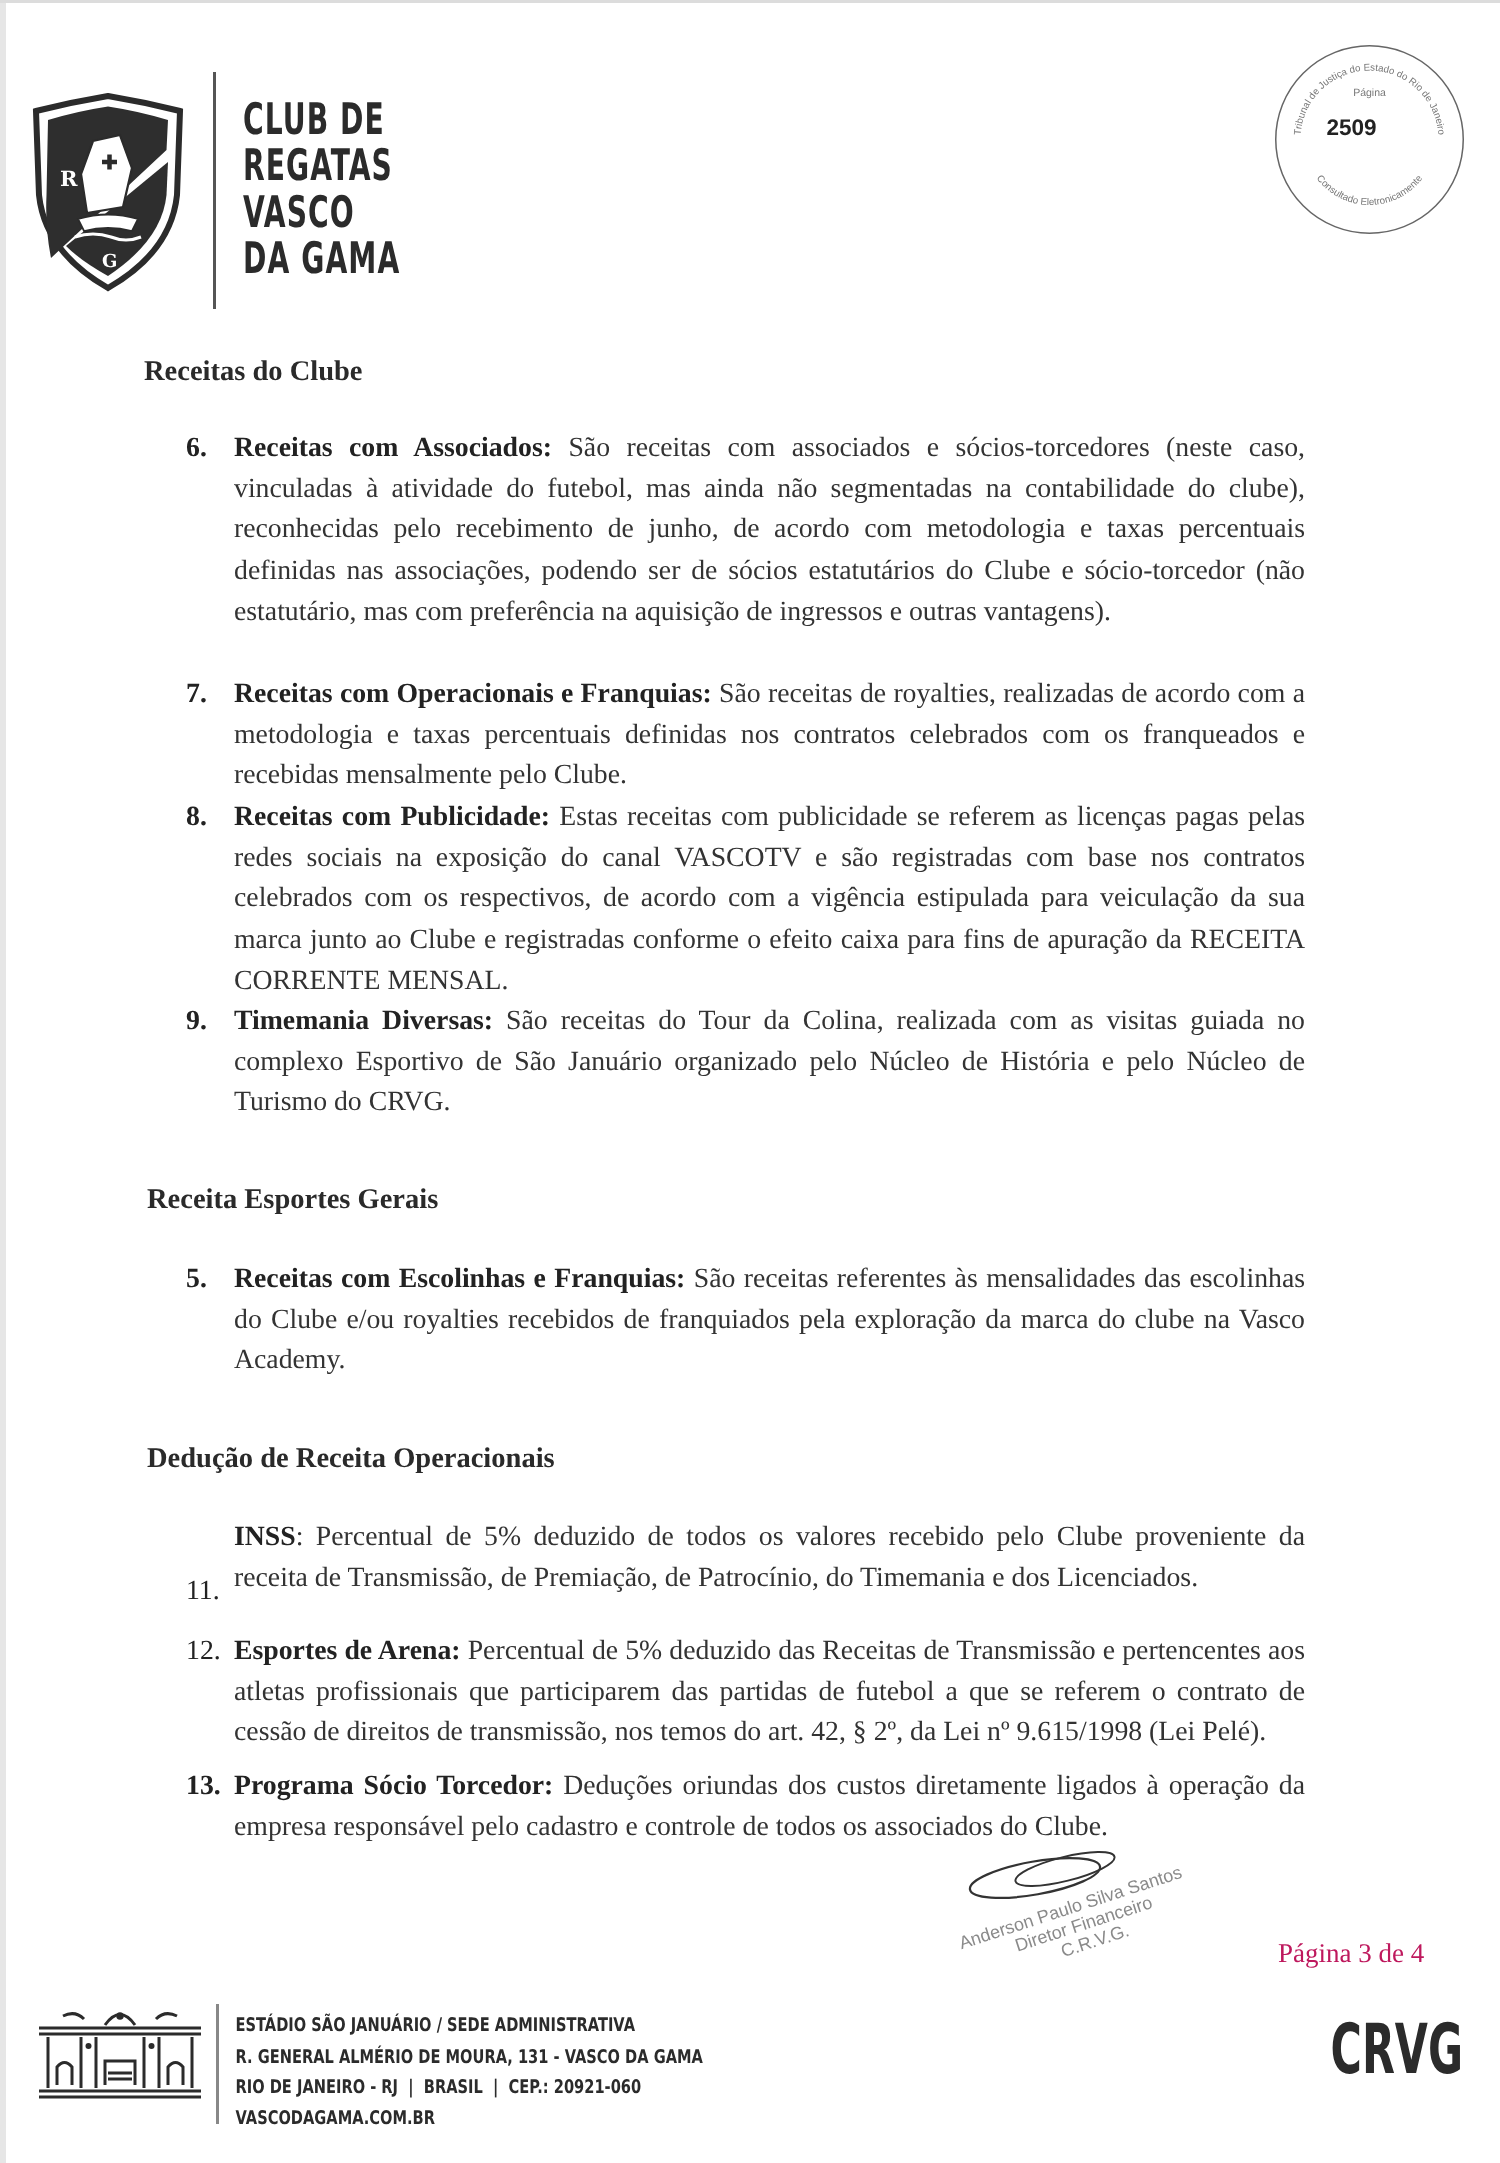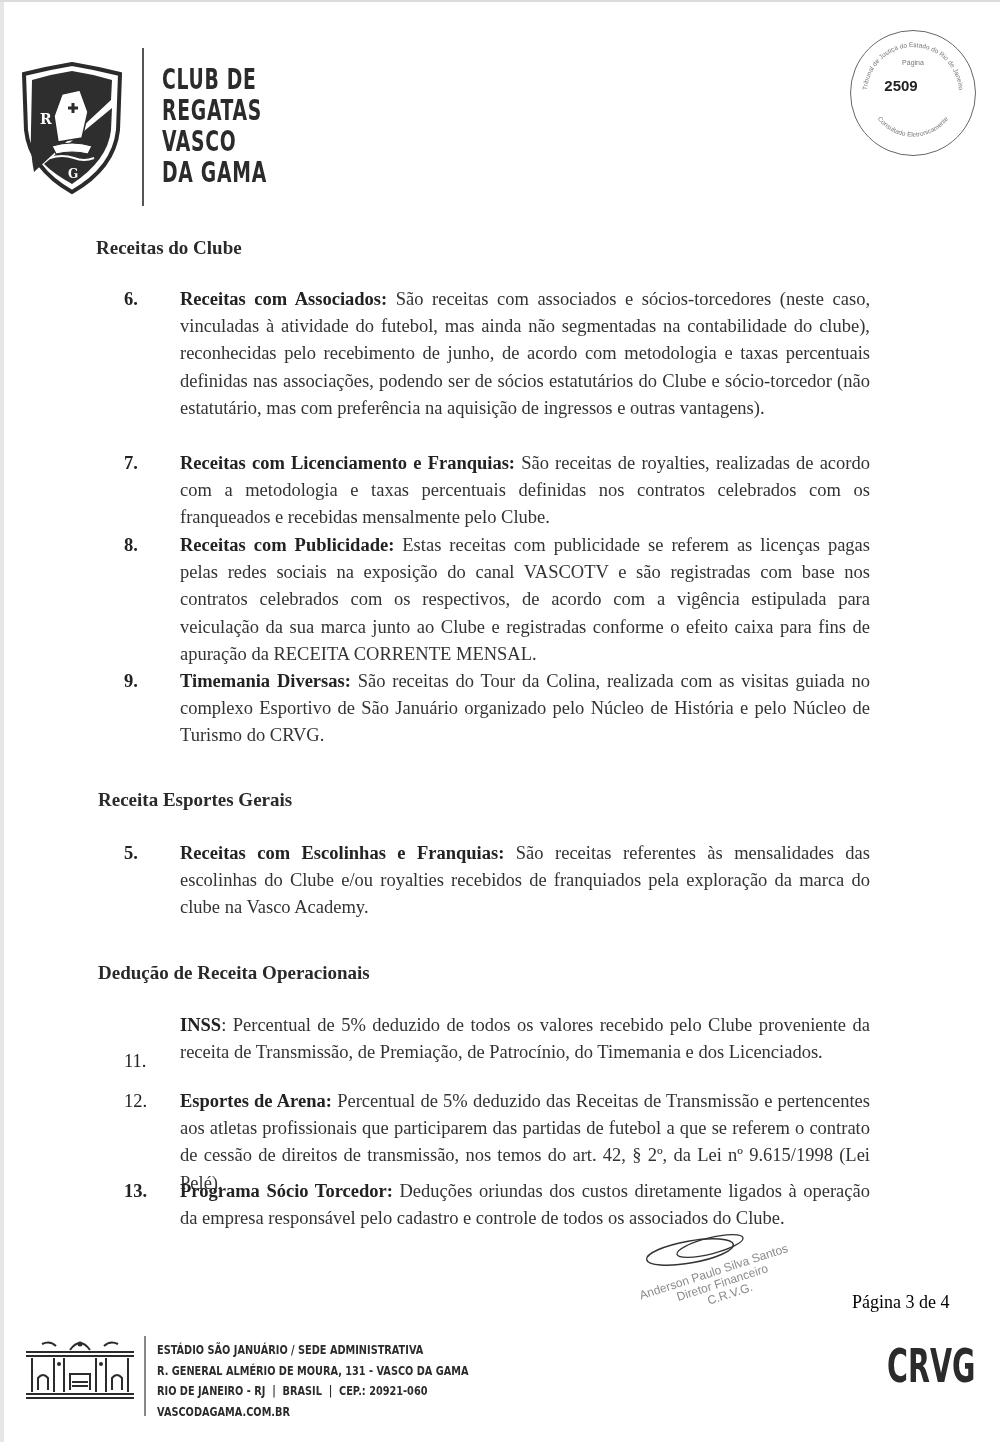--- a/index.html
+++ b/index.html
@@ -19,26 +19,26 @@
   
   .stamp { position:absolute; left:850px; top:30px; width:124px; height:124px; border:1.5px solid #666; border-radius:50%; }
   .stamp-arc-top, .stamp-arc-bottom { position:absolute; left:0; top:0; width:124px; height:124px; }
   .stamp-label { position:absolute; left:0; width:124px; top:28px; text-align:center; font-family:"Liberation Sans", sans-serif; font-size:7px; color:#777; }
   .stamp-number { position:absolute; left:0; width:100px; top:46px; text-align:center; font-family:"Liberation Sans", sans-serif; font-size:15px; font-weight:bold; color:#222; }
 
   
   .section-title { position:absolute; left:96px; font-size:19px; font-weight:bold; text-underline-offset:3px; color:#2a2a2a; }
   .item { position:absolute; left:124px; width:746px; font-size:18.5px; line-height:27.2px; text-align:justify; color:#333; }
   .item .num { position:absolute; left:0; top:0; font-weight:bold; color:#222; }
-  .item .txt { display:block; margin-left:56px; }
+  .item .txt { display:block; margin-left:32px; }
   .item .term { font-weight:bold; color:#222; }
 
   
   .signature { position:absolute; left:630px; top:1222px; width:190px; height:90px; }
-  .page-number { position:absolute; left:852px; top:1292px; font-size:18px; color:#000000; }
+  .page-number { position:absolute; left:852px; top:1292px; font-size:18px; color:#be185d; }
 
   
   .building { position:absolute; left:24px; top:1334px; width:112px; height:68px; }
   .footer-divider { position:absolute; left:144px; top:1336px; width:1.5px; height:80px; background:#888; }
   .footer-text { position:absolute; left:157px; top:1340px; font-family:"DejaVu Sans", sans-serif; font-weight:bold;
                  font-size:12.5px; line-height:20.5px; color:#2b2b2b; transform:scaleX(0.78); transform-origin:left top; white-space:nowrap; }
   .crvg-logo { position:absolute; left:887px; top:1342px; font-family:"DejaVu Sans", sans-serif; font-weight:bold;
                font-size:46px; letter-spacing:0px; color:#2b2b2b; transform:scaleX(0.62); transform-origin:left top; line-height:48px; }
 </style>
 </head>
@@ -84,21 +84,21 @@
 </div>
 
 <div class="section-title" style="top:237px;">Receitas do Clube</div>
 
 <div class="item" style="top:286px;">
   <span class="num">6.</span>
   <span class="txt"><span class="term">Receitas com Associados:</span><span> São receitas com associados e sócios-torcedores (neste caso, vinculadas à atividade do futebol, mas ainda não segmentadas na contabilidade do clube), reconhecidas pelo recebimento de junho, de acordo com metodologia e taxas percentuais definidas nas associações, podendo ser de sócios estatutários do Clube e sócio-torcedor (não estatutário, mas com preferência na aquisição de ingressos e outras vantagens).</span></span>
 </div>
 <div class="item" style="top:450px;">
   <span class="num">7.</span>
-  <span class="txt"><span class="term">Receitas com Licenciamento e Franquias:</span><span> São receitas de royalties, realizadas de acordo com a metodologia e taxas percentuais definidas nos contratos celebrados com os franqueados e recebidas mensalmente pelo Clube.</span></span>
+  <span class="txt"><span class="term">Receitas com Operacionais e Franquias:</span><span> São receitas de royalties, realizadas de acordo com a metodologia e taxas percentuais definidas nos contratos celebrados com os franqueados e recebidas mensalmente pelo Clube.</span></span>
 </div>
 <div class="item" style="top:532px;">
   <span class="num">8.</span>
   <span class="txt"><span class="term">Receitas com Publicidade:</span><span> Estas receitas com publicidade se referem as licenças pagas pelas redes sociais na exposição do canal VASCOTV e são registradas com base nos contratos celebrados com os respectivos, de acordo com a vigência estipulada para veiculação da sua marca junto ao Clube e registradas conforme o efeito caixa para fins de apuração da RECEITA CORRENTE MENSAL.</span></span>
 </div>
 <div class="item" style="top:668px;">
   <span class="num">9.</span>
   <span class="txt"><span class="term">Timemania Diversas:</span><span> São receitas do Tour da Colina, realizada com as visitas guiada no complexo Esportivo de São Januário organizado pelo Núcleo de História e pelo Núcleo de Turismo do CRVG.</span></span>
 </div>
 

